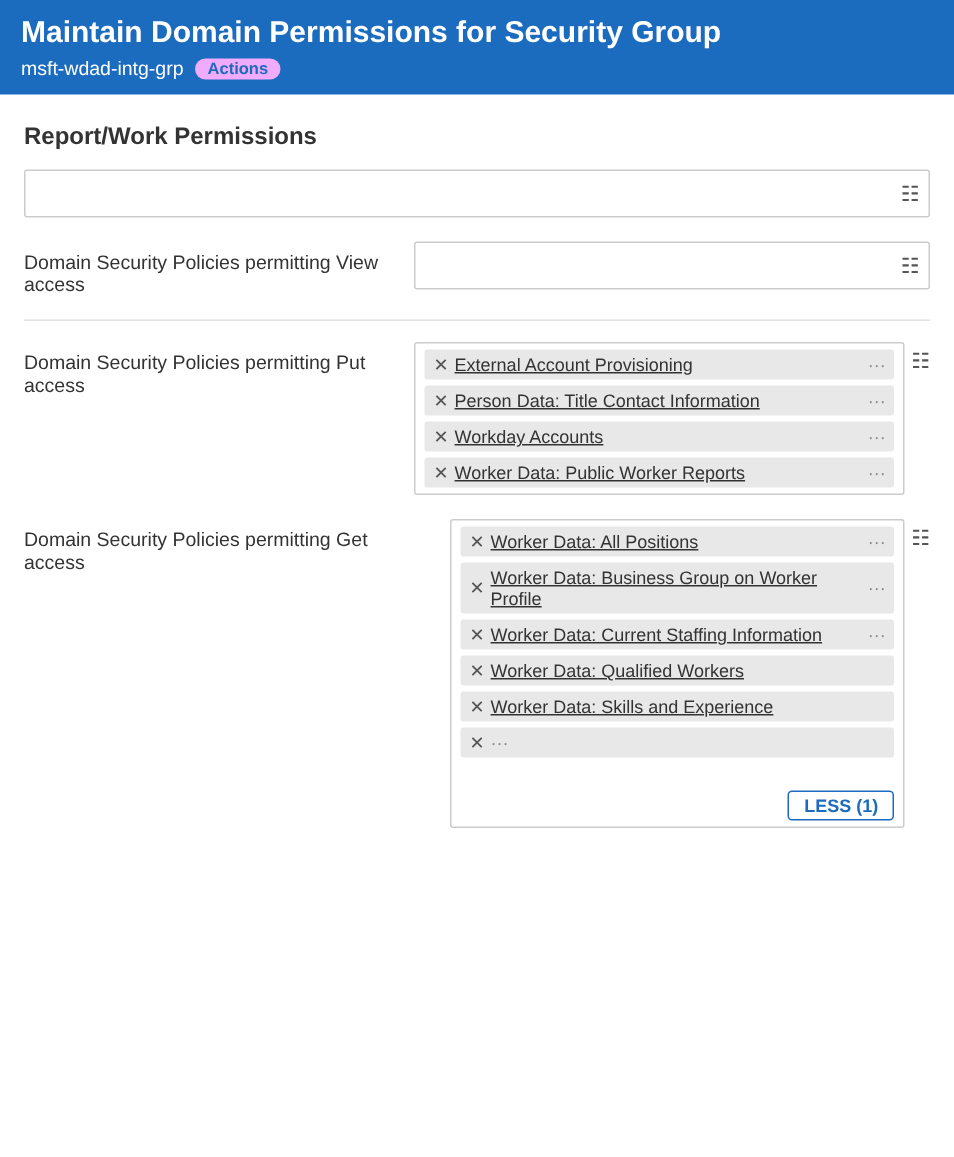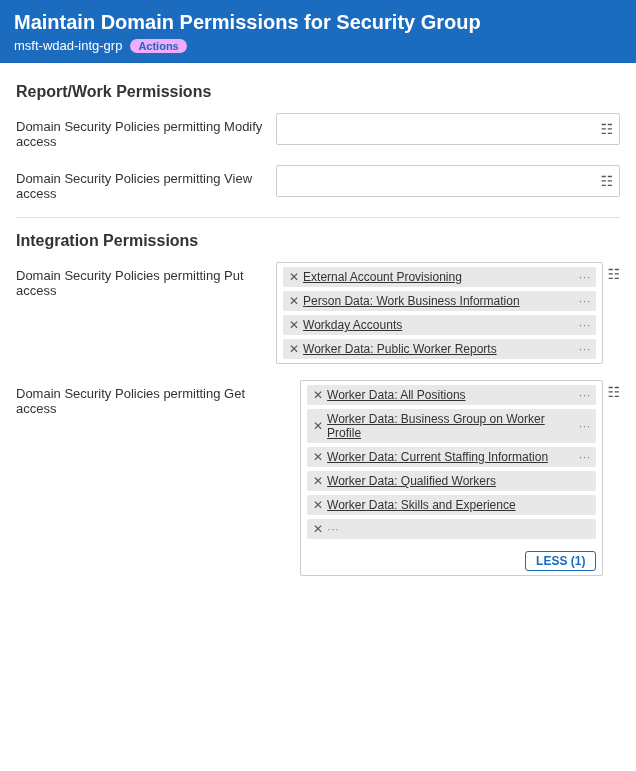--- a/index.html
+++ b/index.html
@@ -164,49 +164,47 @@
     <span>msft-wdad-intg-grp</span>
     <span class="actions-badge">Actions</span>
   </div>
 </div>
 
 <div class="main-content">
 
   <div class="section-title">Report/Work Permissions</div>
 
   <div class="field-row">
-    <div class="field-label">Domain Security Policies permitting Modify access</div>
     <div class="field-input field-input-empty">
       <span class="list-icon">☷</span>
     </div>
   </div>
 
   <div class="field-row">
     <div class="field-label">Domain Security Policies permitting View access</div>
     <div class="field-input field-input-empty">
       <span class="list-icon">☷</span>
     </div>
   </div>
 
   <hr class="divider">
 
-  <div class="section-title">Integration Permissions</div>
 
   <div class="field-row">
     <div class="field-label">Domain Security Policies permitting Put access</div>
     <div class="tag-field-wrapper">
       <div class="tag-container">
         <div class="tag">
           <span class="tag-x">✕</span>
           <span class="tag-label">External Account Provisioning</span>
           <span class="tag-dots">···</span>
         </div>
         <div class="tag">
           <span class="tag-x">✕</span>
-          <span class="tag-label">Person Data: Work Business Information</span>
+          <span class="tag-label">Person Data: Title Contact Information</span>
           <span class="tag-dots">···</span>
         </div>
         <div class="tag">
           <span class="tag-x">✕</span>
           <span class="tag-label">Workday Accounts</span>
           <span class="tag-dots">···</span>
         </div>
         <div class="tag">
           <span class="tag-x">✕</span>
           <span class="tag-label">Worker Data: Public Worker Reports</span>
@@ -241,21 +239,21 @@
           <span class="tag-label">Worker Data: Qualified Workers</span>
         </div>
         <div class="tag">
           <span class="tag-x">✕</span>
           <span class="tag-label">Worker Data: Skills and Experience</span>
         </div>
         <div class="tag">
           <span class="tag-x">✕</span>
           <span class="tag-dots">···</span>
         </div>
-        <div style="display:flex;justify-content:flex-end;margin-top:4px;">
+        <div style="display:flex;justify-content:flex-end;margin-top:14px;">
           <button class="less-btn">LESS (1)</button>
         </div>
       </div>
       <span class="tag-list-icon">☷</span>
     </div>
   </div>
 
 </div>
 
 </body></html>

